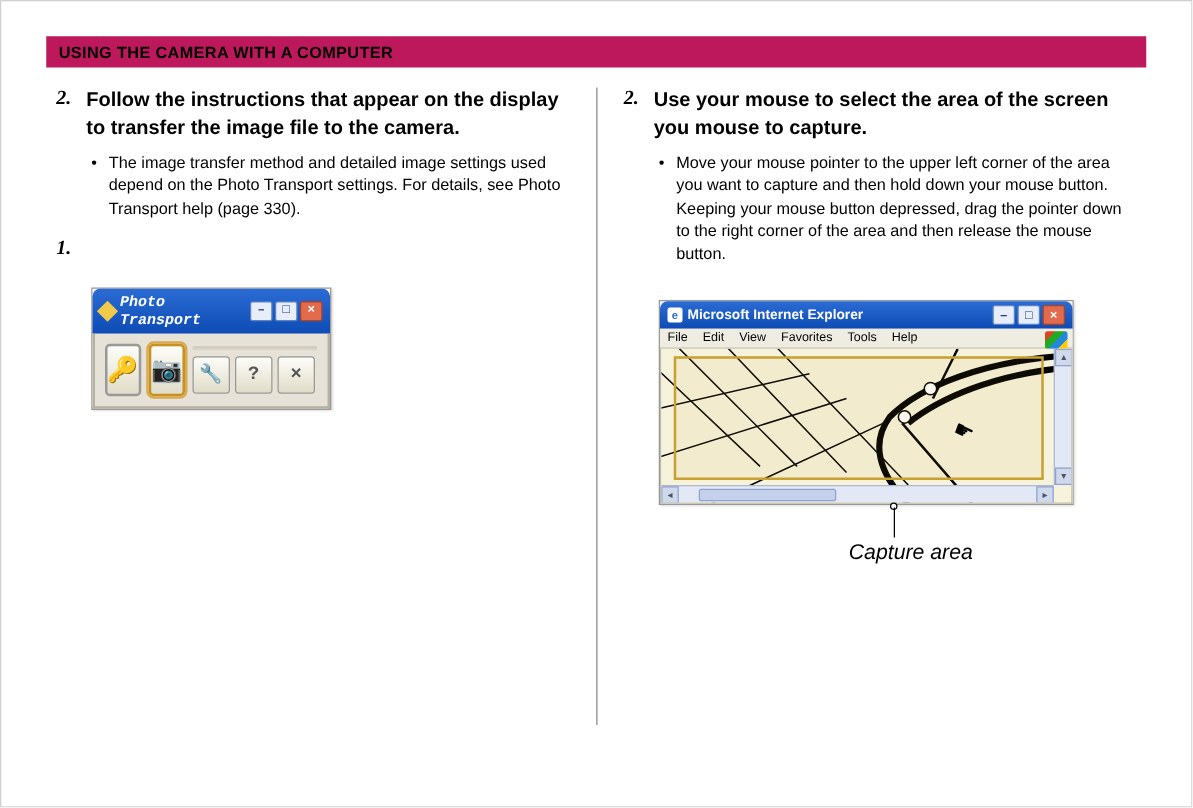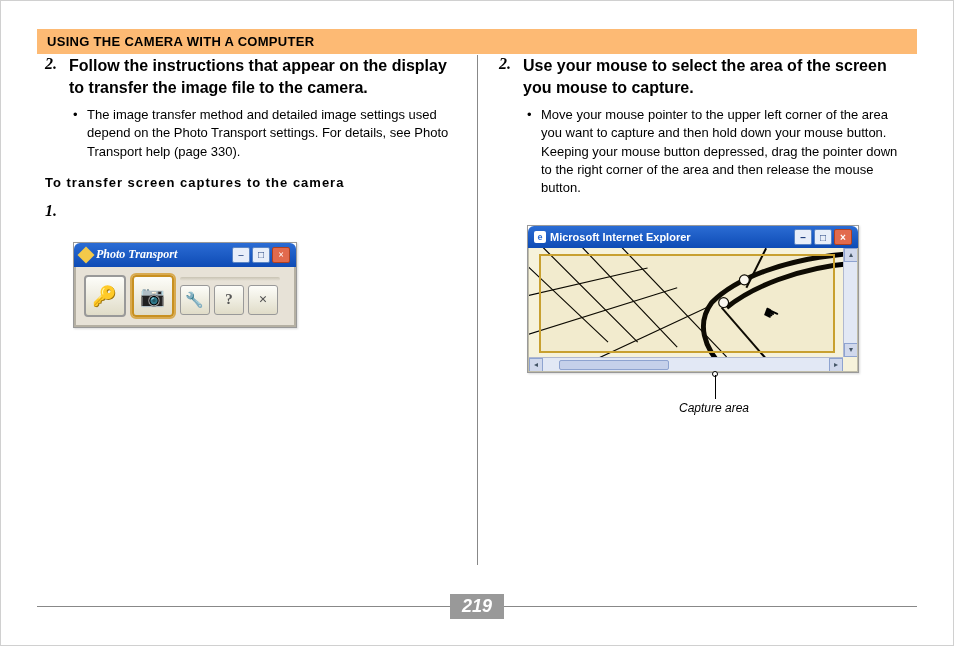--- a/index.html
+++ b/index.html
@@ -14,23 +14,23 @@
     overflow: hidden;
   }
   .page {
     padding: 28px 36px 20px 36px;
     border: 1px solid #d0d0d0;
     width: 954px;
     height: 646px;
     position: relative;
   }
   .header-bar {
-    background: #fdba74;
+    background: #be185d;
     padding: 5px 10px;
-    margin-bottom: 1px;
+    margin-bottom: 16px;
   }
   .header-bar span {
     font-weight: bold;
     font-size: 13px;
     letter-spacing: 0.3px;
   }
   .cols {
     display: flex;
     gap: 0;
     height: 510px;
@@ -83,22 +83,22 @@
     letter-spacing: 1px;
   }
   .figure {
     border: 1px solid #999;
     margin: 14px 0 4px 28px;
     display: inline-block;
     box-shadow: 1px 1px 2px rgba(0,0,0,0.15);
   }
   
   .pt-win {
-    width: 224px;
-    font-family: Liberation Serif, serif;
+    width: 192px;
+    font-family: Liberation Mono, monospace;
   }
   .pt-title {
     background: linear-gradient(to bottom, #2b6cd4, #0e4bb5);
     padding: 4px 6px;
     display: flex;
     align-items: center;
     gap: 4px;
     border-radius: 6px 6px 0 0;
   }
   .pt-title .diamond {
@@ -335,21 +335,21 @@
     width: 6px; height: 6px;
     border: 1px solid #000;
     border-radius: 50%;
     background: #fff;
   }
   .callout2 .lbl {
     position: absolute;
     top: 24px;
     left: 152px;
     font-style: italic;
-    font-size: 12px;
+    font-size: 17px;
   }
   .footer {
     position: absolute;
     bottom: 26px;
     left: 36px;
     right: 36px;
   }
   .footer-line {
     display: flex;
     align-items: center;
@@ -380,21 +380,20 @@
 
       <div class="step">
         <div class="step-num">2.</div>
         <div class="step-text">Follow the instructions that appear on the display to transfer the image file to the camera.</div>
       </div>
       <div class="bullet">
         <span class="dot">•</span>
         <span>The image transfer method and detailed image settings used depend on the Photo Transport settings. For details, see Photo Transport help (page 330).</span>
       </div>
 
-      <div class="subhead">To transfer screen captures to the camera</div>
 
       <div class="step">
         <div class="step-num">1.</div>
       </div>
 
       
       <div class="figure pt-win">
         <div class="pt-title">
           <span class="diamond"></span>
           <span class="txt">Photo Transport</span>
@@ -440,20 +439,29 @@
       
       <div class="figure ie-win">
         <div class="ie-title">
           <span class="eicon">e</span>
           <span class="txt">Microsoft Internet Explorer</span>
           <div class="win-btns">
             <div class="wb">–</div>
             <div class="wb">□</div>
             <div class="wb close">×</div>
           </div>
+        </div>
+        <div class="ie-menu">
+          <span>File</span>
+          <span>Edit</span>
+          <span>View</span>
+          <span>Favorites</span>
+          <span>Tools</span>
+          <span>Help</span>
+          <span class="ie-flag"></span>
         </div>
         <div class="ie-content">
           <svg viewBox="0 0 332 124">
             <rect x="0" y="0" width="332" height="124" fill="#f6f2db"></rect>
             <g stroke="#000" stroke-width="1.2" fill="none">
               <path d="M-10,10 L80,95 M10,-5 L110,95 M50,-5 L150,100 M90,-5 L200,110"></path>
               <path d="M-10,50 L120,20 M-10,90 L150,40 M30,130 L180,60"></path>
               <path d="M330,5 C260,10 210,30 185,55 C170,75 175,100 200,125" stroke-width="5"></path>
               <path d="M330,15 C270,20 225,40 200,60" stroke-width="5"></path>
               <path d="M195,60 L260,135" stroke-width="2"></path>
@@ -478,21 +486,14 @@
 
       <div class="callout2">
         <div class="c"></div>
         <div class="v"></div>
         <div class="lbl">Capture area</div>
       </div>
 
     </div>
   </div>
 
-  <div class="footer">
-    <div class="footer-line">
-      <div class="hr"></div>
-      <div class="pnum">219</div>
-      <div class="hr"></div>
-    </div>
-  </div>
 
 </div>
 
 </body></html>

